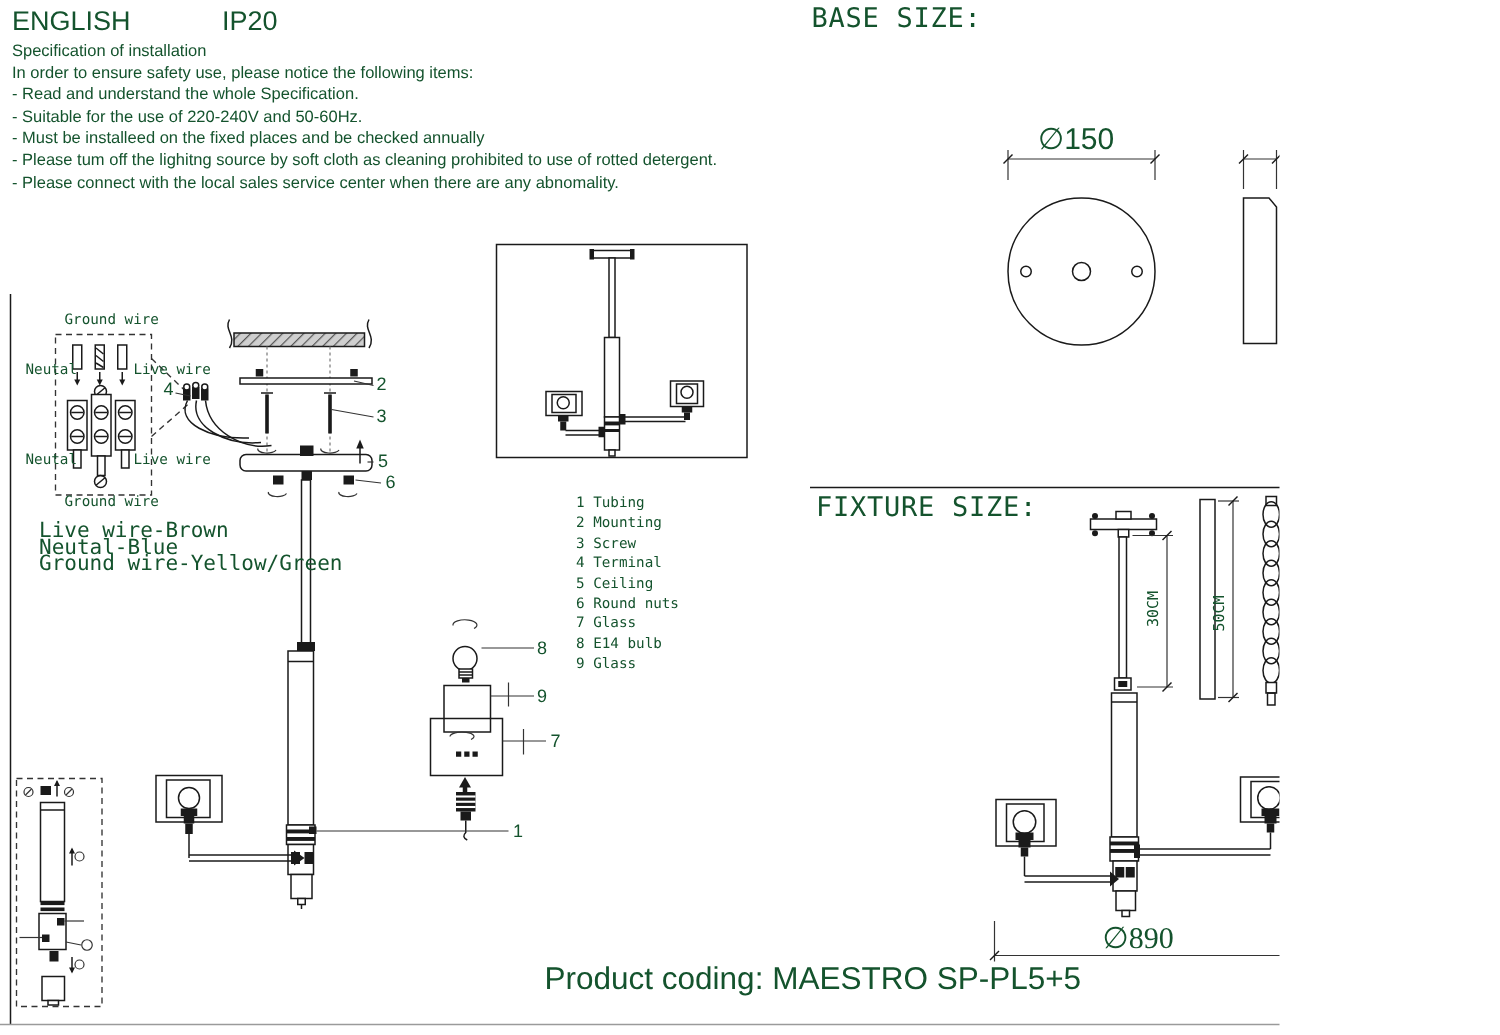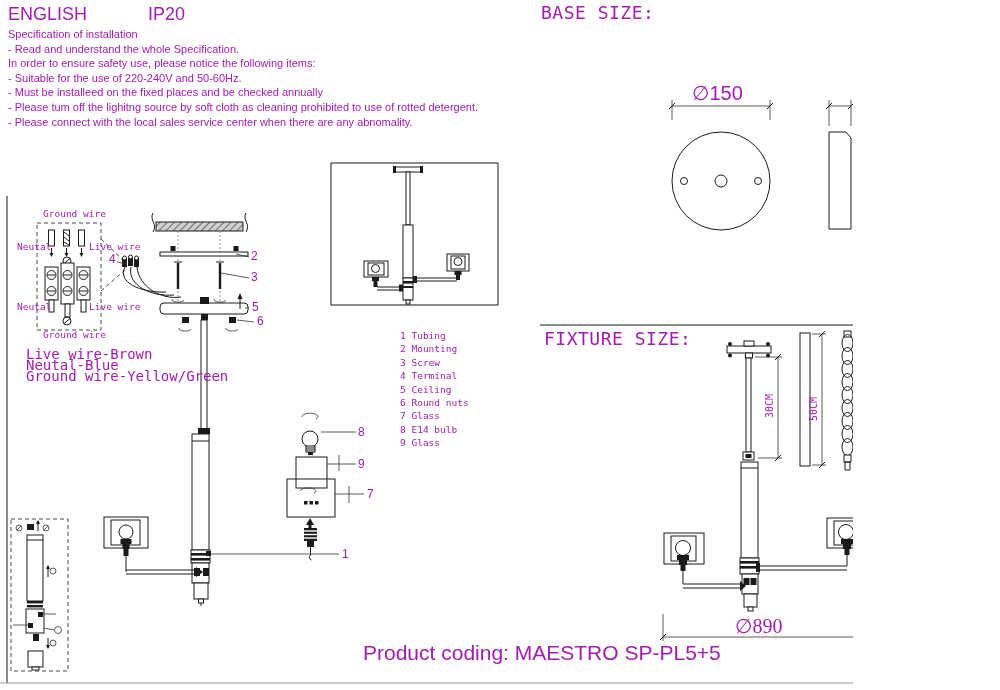--- a/index.html
+++ b/index.html
@@ -1,23 +1,23 @@
 <!DOCTYPE html>
 <html><head>
 <meta charset="utf-8">
 <style>
   html,body{margin:0;padding:0;background:#fff;}
   .page{position:relative;width:853px;height:690px;background:#fff;overflow:hidden;
-        font-family:"Liberation Sans",sans-serif;color:#a21caf;}
+        font-family:"Liberation Sans",sans-serif;color:#14532d;}
   .t{position:absolute;white-space:nowrap;line-height:1;}
   .mono{font-family:"DejaVu Sans Mono",monospace;}
   .rot{transform:translate(-50%,-50%) rotate(-90deg);transform-origin:center;}
   .spec{position:absolute;left:8px;top:27px;font-size:11px;line-height:14.6px;}
   .legend{position:absolute;left:26px;top:349px;font-size:14px;line-height:10.9px;}
-  .parts{position:absolute;left:400px;top:329px;font-size:9.5px;line-height:13.4px;}
+  .parts{position:absolute;left:384px;top:329px;font-size:9.5px;line-height:13.4px;}
   .callout{font-size:12px;}
   svg{position:absolute;left:0;top:0;}
   .ln{stroke:#1a1a1a;stroke-width:1;fill:none;}
   .thin{stroke:#333;stroke-width:0.8;fill:none;}
   .blk{fill:#1a1a1a;stroke:none;}
   .wht{fill:#fff;stroke:#1a1a1a;stroke-width:1;}
   .dash{stroke:#333;stroke-width:0.9;fill:none;stroke-dasharray:4 3;}
   .dot{stroke:#777;stroke-width:0.8;fill:none;stroke-dasharray:2 2;}
 </style>
 </head>
@@ -417,22 +417,22 @@
         <line class="ln" x1="863" y1="640" x2="869" y2="634"></line>
       </g>
     </g>
   </svg>
 
   <div class="t" style="left:8px;top:5px;font-size:18px;">ENGLISH</div>
   <div class="t" style="left:148px;top:5px;font-size:18px;">IP20</div>
 
   <div class="spec">
     <div>Specification of installation</div>
+    <div>In order to ensure safety use, please notice the following items:</div>
     <div>- Read and understand the whole Specification.</div>
-    <div>In order to ensure safety use, please notice the following items:</div>
     <div>- Suitable for the use of 220-240V and 50-60Hz.</div>
     <div>- Must be installeed on the fixed places and be checked annually</div>
     <div>- Please tum off the lighitng source by soft cloth as cleaning prohibited to use of rotted detergent.</div>
     <div>- Please connect with the local sales service center when there are any abnomality.</div>
   </div>
 
   <div class="t mono" style="left:43px;top:209px;font-size:9.5px;">Ground wire</div>
   <div class="t mono" style="left:17px;top:242px;font-size:9.5px;">Neutal</div>
   <div class="t mono" style="left:89px;top:242px;font-size:9.5px;">Live wire</div>
   <div class="t mono" style="left:17px;top:302px;font-size:9.5px;">Neutal</div>

